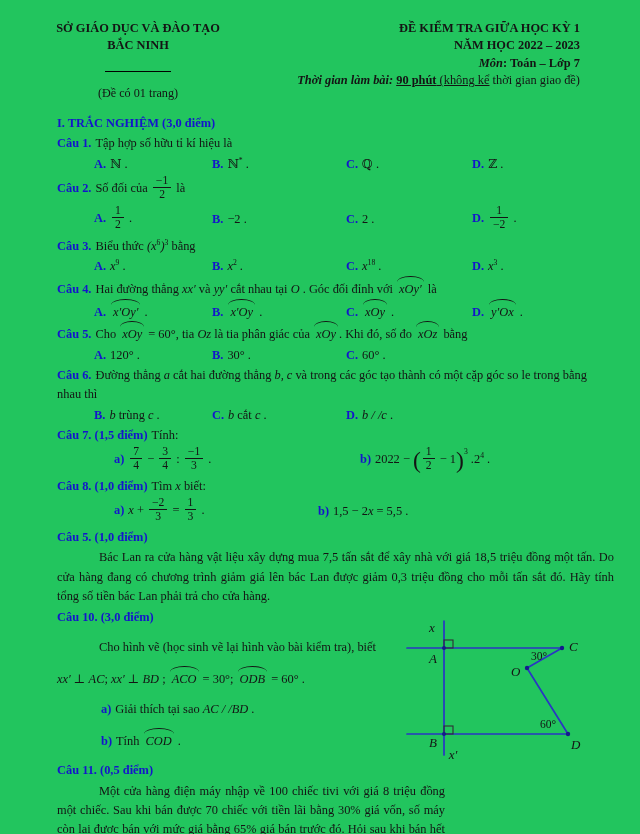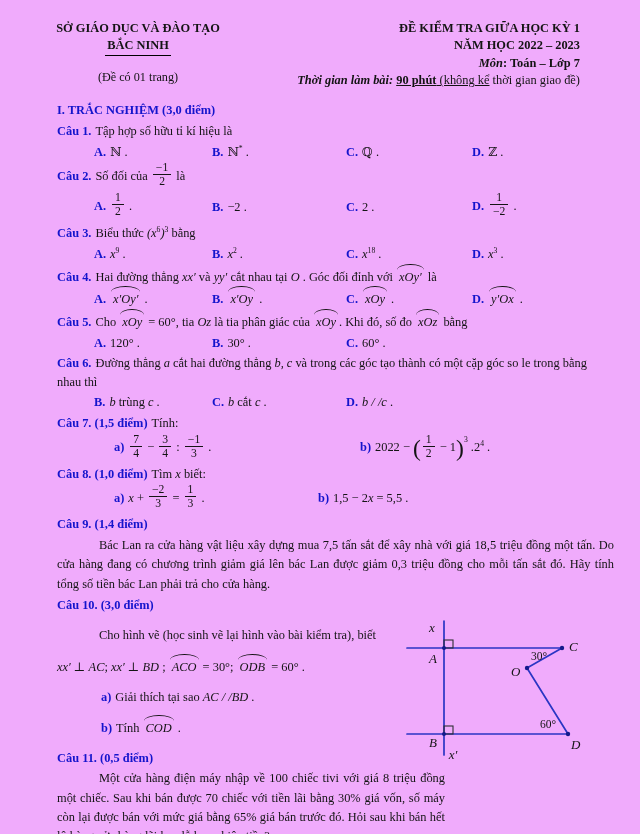--- a/index.html
+++ b/index.html
@@ -1,30 +1,30 @@
 <!DOCTYPE html>
 <html style="--accent: #1414cc; --figblue: #2a35c4;"><head>
 <meta charset="utf-8">
 <style>
   :root{ --accent:#1414cc; --figblue:#2a35c4; }
   html,body{margin:0;padding:0;background:#ffffff;}
   .page{
-    width:640px;height:834px;position:relative;overflow:hidden;background:#f0abfc;
+    width:640px;height:834px;position:relative;overflow:hidden;background:#22c55e;
     font-family:"Liberation Serif","DejaVu Serif",serif;
     font-size:12.4px;line-height:1.5;color:#141414;
   }
   .b{font-weight:700}
   .it{}
   .bi{font-weight:700;font-style:italic}
   .u{text-decoration:underline}
   
   .hdr{display:flex;padding:20px 0 0 22px}
   .hdr-left{width:232px;text-align:center;line-height:1.4}
   .hdr-right{width:300px;margin-left:26px;text-align:right;line-height:1.4}
-  .school{display:inline-block;border-bottom:1.3px solid #000;padding:0 2px 0}
+  .school{display:inline-block;border-bottom:1.3px solid #000;padding:0 2px 16px}
   .hdr-note{margin-top:13px;font-size:12.2px}
   
   main{padding:6px 26px 0 57px}
   .sec{color:var(--accent);font-weight:700;margin:6px 0 2px}
   .q{margin:2px 0}
   .ql{color:var(--accent);font-weight:700;margin-right:4px;font-style:normal}
   .opts{display:grid;grid-template-columns:118px 134px 126px auto;padding-left:37px;margin:1px 0 2px;align-items:center}
   .opts.tall{margin:3px 0 4px}
   .parts{display:grid;padding-left:57px;margin:2px 0 3px;align-items:center}
   .q7c{grid-template-columns:246px auto}
@@ -159,21 +159,21 @@
       <span><b class="ql">a)</b><span><span class="m">x</span><span> + </span><span class="frac">
               <span class="fn">−2</span>
               <span class="fd">3</span>
             </span><span> = </span><span class="frac">
               <span class="fn">1</span>
               <span class="fd">3</span>
             </span><span> .</span></span></span>
       <span><b class="ql">b)</b><span><span>1,5 − 2</span><span class="m">x</span><span> = 5,5 .</span></span></span>
     </div>
 
-    <p class="q"><b class="ql">Câu 9. (1,4 điểm)</b></p>
+    <p class="q"><b class="ql">Câu 5. (1,0 điểm)</b></p>
     <p class="para ind">Bác Lan ra cửa hàng vật liệu xây dựng mua 7,5 tấn sắt để xây nhà với giá 18,5 triệu đồng một tấn. Do cửa hàng đang có chương trình giảm giá lên bác Lan được giảm 0,3 triệu  đồng cho mỗi tấn sắt đó. Hãy tính tổng số tiền bác Lan phải trả cho cửa hàng.</p>
 
     <p class="q"><b class="ql">Câu 10. (3,0 điểm)</b></p>
     <div class="w-q10">
       <p class="para ind q10line">Cho hình vẽ (học sinh vẽ lại hình vào bài kiểm tra), biết</p>
       <p class="q10line"><span class="m">xx′</span><span> ⊥ </span><span class="m">AC</span><span>; </span><span class="m">xx′</span><span> ⊥ </span><span class="m">BD</span><span> ; </span><span class="arc">ACO</span><span> = 30°; </span><span class="arc">ODB</span><span> = 60° .</span></p>
       <p class="q10line q10a"><b class="ql">a)</b><span><span>Giải thích tại sao </span><span class="m">AC / /BD</span><span> .</span></span></p>
       <p class="q10line q10a"><b class="ql">b)</b><span><span>Tính </span><span class="arc">COD</span><span> .</span></span></p>
     </div>
 

